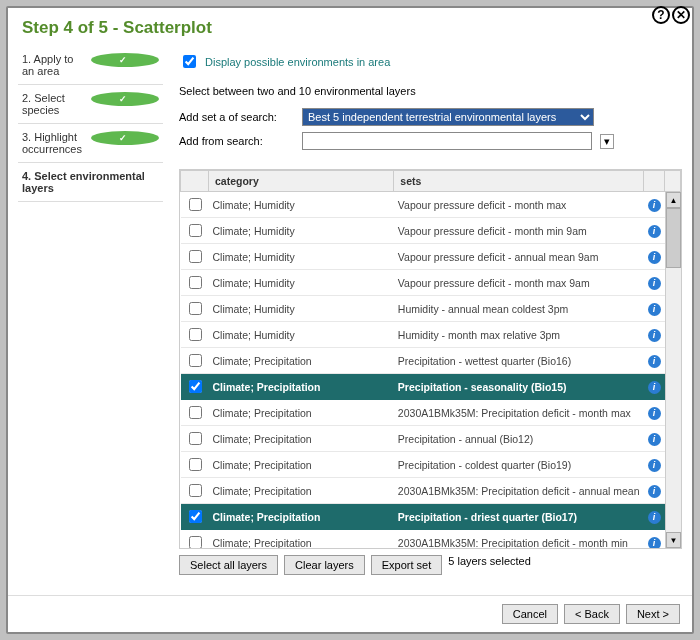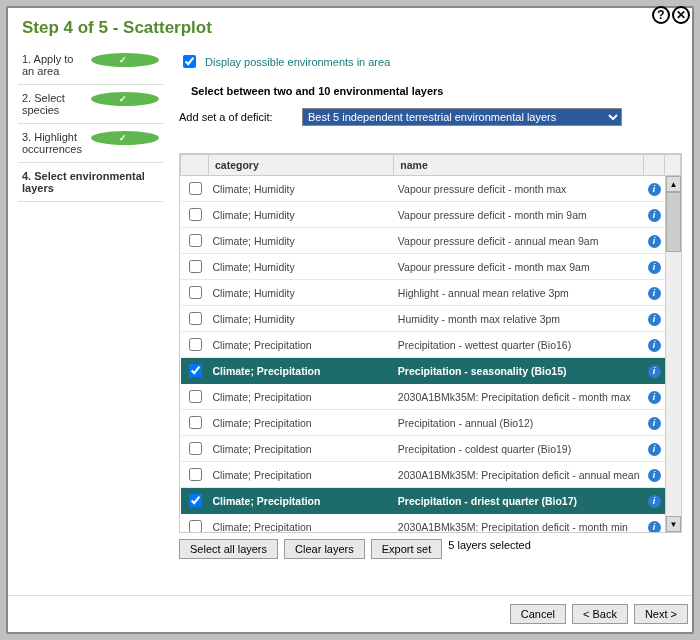--- a/index.html
+++ b/index.html
@@ -88,47 +88,47 @@
     display: flex;
     flex-direction: column;
   }
   .display-check {
     display: flex;
     align-items: center;
     gap: 6px;
     padding: 6px 0;
   }
   .display-check label { color: #1a7a7a; }
-  .bold-head { font-weight: bold; padding: 8px 0; margin-left: 12px; }
+  .bold-head { font-weight: normal; padding: 8px 0; }
   .layer-note { padding: 2px 0 8px; }
   .layer-note a { color: #1a7aaa; }
   .form-row {
     display: flex;
     align-items: center;
     gap: 8px;
     padding: 3px 0;
   }
   .form-row > span:first-child { width: 115px; }
   select.wide {
-    width: 320px;
+    width: 292px;
     font-size: 11px;
     padding: 1px;
     background: #2c5a9c;
     color: #fff;
     border: 1px solid #888;
   }
   select.wide option { background: #fff; color: #000; }
   input.search {
     width: 290px;
     font-size: 11px;
     padding: 2px;
     border: 1px solid #888;
   }
   .table-wrap {
-    margin-top: 24px;
+    margin-top: 16px;
     border: 1px solid #ccc;
     position: relative;
     height: 380px;
     overflow: hidden;
   }
   table {
     width: 100%;
     border-collapse: collapse;
     font-size: 10.5px;
   }
@@ -211,21 +211,21 @@
     font-size: 11px;
     padding: 3px 10px;
     background: #e8e8e8;
     border: 1px solid #999;
     cursor: pointer;
   }
   .dialog-footer {
     position: absolute;
     bottom: 0;
     right: 0;
-    padding: 8px 4px;
+    padding: 8px 12px;
     border-top: 1px solid #ddd;
     width: 100%;
     display: flex;
     justify-content: flex-end;
     gap: 6px;
     background: #fff;
   }
 </style>
 </head>
 <body>
@@ -254,32 +254,37 @@
           <span>4. Select environmental layers</span>
         </div>
       </div>
     <div class="main">
       <div class="display-check">
         <input type="checkbox" checked="" style="">
         <label>Display possible environments in area</label>
       </div>
       <div class="bold-head">Select between two and 10 environmental layers</div>
       <div class="form-row">
-        <span>Add set a of deficit:</span>
+        <span>Add set a of search:</span>
         <select class="wide">
           <option>Best 5 independent terrestrial environmental layers</option>
         </select>
+      </div>
+      <div class="form-row">
+        <span>Add from search:</span>
+        <input class="search" value="" style="">
+        <span style="border:1px solid #999;padding:0 3px;cursor:pointer">▾</span>
       </div>
       <div class="table-wrap">
         <table>
           <thead>
             <tr>
               <th class="tiny"></th>
               <th class="cat">category</th>
-              <th>name</th>
+              <th>sets</th>
               <th class="tiny"></th>
               <th class="tiny"></th>
             </tr>
           </thead>
           <tbody id="tbody">
               <tr>
                 <td class="cbcell"><input type="checkbox" style=""></td>
                 <td>Climate; Humidity</td>
                 <td>Vapour pressure deficit - month max</td>
                 <td style="width: 16px;"><span class="info">i</span></td>
@@ -302,21 +307,21 @@
               <tr>
                 <td class="cbcell"><input type="checkbox" style=""></td>
                 <td>Climate; Humidity</td>
                 <td>Vapour pressure deficit - month max 9am</td>
                 <td style="width: 16px;"><span class="info">i</span></td>
                 <td style="width: 10px;"></td>
               </tr>
               <tr>
                 <td class="cbcell"><input type="checkbox" style=""></td>
                 <td>Climate; Humidity</td>
-                <td>Highlight - annual mean relative 3pm</td>
+                <td>Humidity - annual mean coldest 3pm</td>
                 <td style="width: 16px;"><span class="info">i</span></td>
                 <td style="width: 10px;"></td>
               </tr>
               <tr>
                 <td class="cbcell"><input type="checkbox" style=""></td>
                 <td>Climate; Humidity</td>
                 <td>Humidity - month max relative 3pm</td>
                 <td style="width: 16px;"><span class="info">i</span></td>
                 <td style="width: 10px;"><span class="ind yellow"></span></td>
               </tr>

